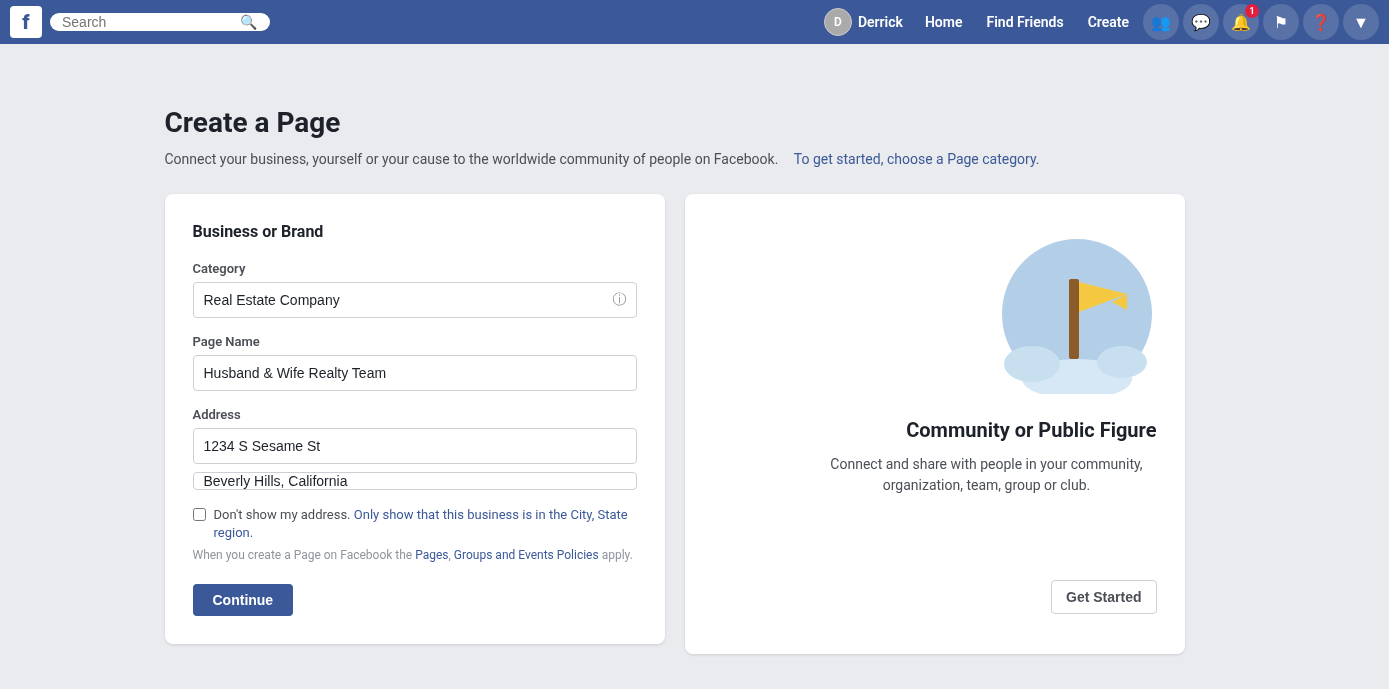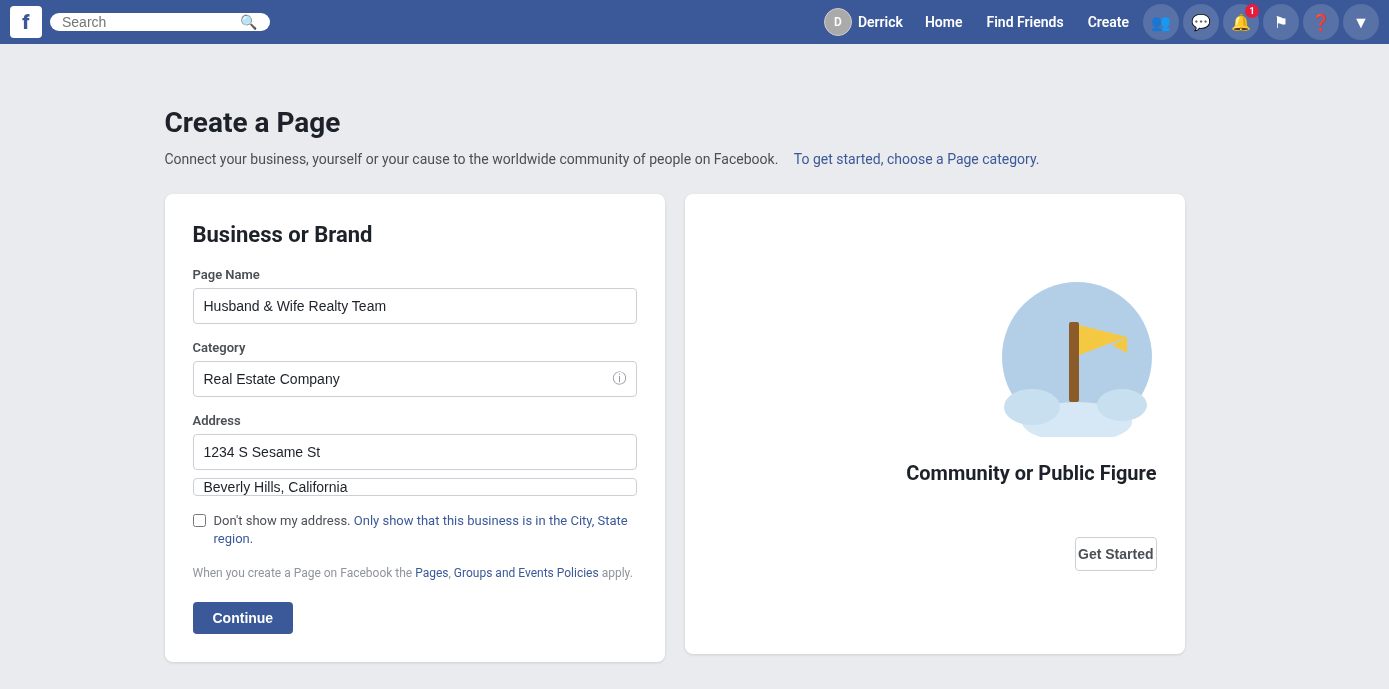--- a/index.html
+++ b/index.html
@@ -164,21 +164,21 @@
       display: flex;
       flex-direction: column;
       align-items: flex-end;
       justify-content: center;
       min-height: 460px;
       padding: 40px 28px;
     }
 
     
     .card-section-title {
-      font-size: 22px;
+      font-size: 16px;
       font-weight: 700;
       color: #1d2129;
       margin-bottom: 20px;
     }
     .form-group {
       margin-bottom: 16px;
     }
     .form-label {
       display: block;
       font-size: 13px;
@@ -228,21 +228,21 @@
     .address-row .form-input:first-child {
       flex: 2;
     }
     .address-row .form-input:last-child {
       flex: 1;
     }
     .checkbox-row {
       display: flex;
       align-items: flex-start;
       gap: 8px;
-      margin-bottom: 16px;
+      margin-bottom: 4px;
     }
     .checkbox-row input[type="checkbox"] {
       margin-top: 2px;
       flex-shrink: 0;
     }
     .checkbox-label {
       font-size: 13px;
       color: #4b4f56;
       line-height: 1.4;
     }
@@ -284,21 +284,21 @@
       text-align: center;
       line-height: 1.5;
       margin-bottom: auto;
       max-width: 340px;
     }
     .btn-get-started {
       background: white;
       color: #4b4f56;
       border: 1px solid #ccd0d5;
       border-radius: 4px;
-      padding: 8px 2px;
+      padding: 8px 14px;
       font-size: 14px;
       font-weight: 600;
       cursor: pointer;
       margin-top: 40px;
     }
   </style>
 </head>
 <body>
 
 <nav class="navbar">
@@ -345,30 +345,30 @@
     <span>Connect your business, yourself or your cause to the worldwide community of people on Facebook.</span>
     <a href="#">To get started, choose a Page category.</a>
   </p>
 
   <div class="cards-row">
 
     <div class="card card-left">
       <h2 class="card-section-title">Business or Brand</h2>
 
       <div class="form-group">
-        <label class="form-label">Page Name</label>
-        <input class="form-input" type="text" value="Husband &amp; Wife Realty Team" style="">
-      </div>
-
-      <div class="form-group">
         <label class="form-label">Category</label>
         <div class="input-with-icon">
           <input class="form-input" type="text" value="Real Estate Company" style="">
           <span class="input-help-icon">ⓘ</span>
         </div>
+      </div>
+
+      <div class="form-group">
+        <label class="form-label">Page Name</label>
+        <input class="form-input" type="text" value="Husband &amp; Wife Realty Team" style="">
       </div>
 
       <div class="form-group">
         <label class="form-label">Address</label>
         <input class="form-input" type="text" style="margin-bottom: 0px;" value="1234 S Sesame St">
         <div class="address-row">
           <input class="form-input" type="text" value="Beverly Hills, California" style="">
         </div>
       </div>
 
@@ -402,17 +402,18 @@
         <ellipse cx="125" cy="128" rx="25" ry="16" fill="#c8dff0"></ellipse>
 
         <rect x="72" y="45" width="10" height="80" fill="#8b5c2a" rx="2"></rect>
 
         <polygon points="82,48 130,60 82,78" fill="#f5c842"></polygon>
 
         <polygon points="130,60 115,68 130,76" fill="#f5c842"></polygon>
       </svg>
 
       <h2 class="right-card-title">Community or Public Figure</h2>
+      <p class="right-card-desc">Connect and share with people in your community, organization, team, group or club.</p>
       <button class="btn-get-started">Get Started</button>
     </div>
 
   </div>
 </main>
 
 </body></html>

